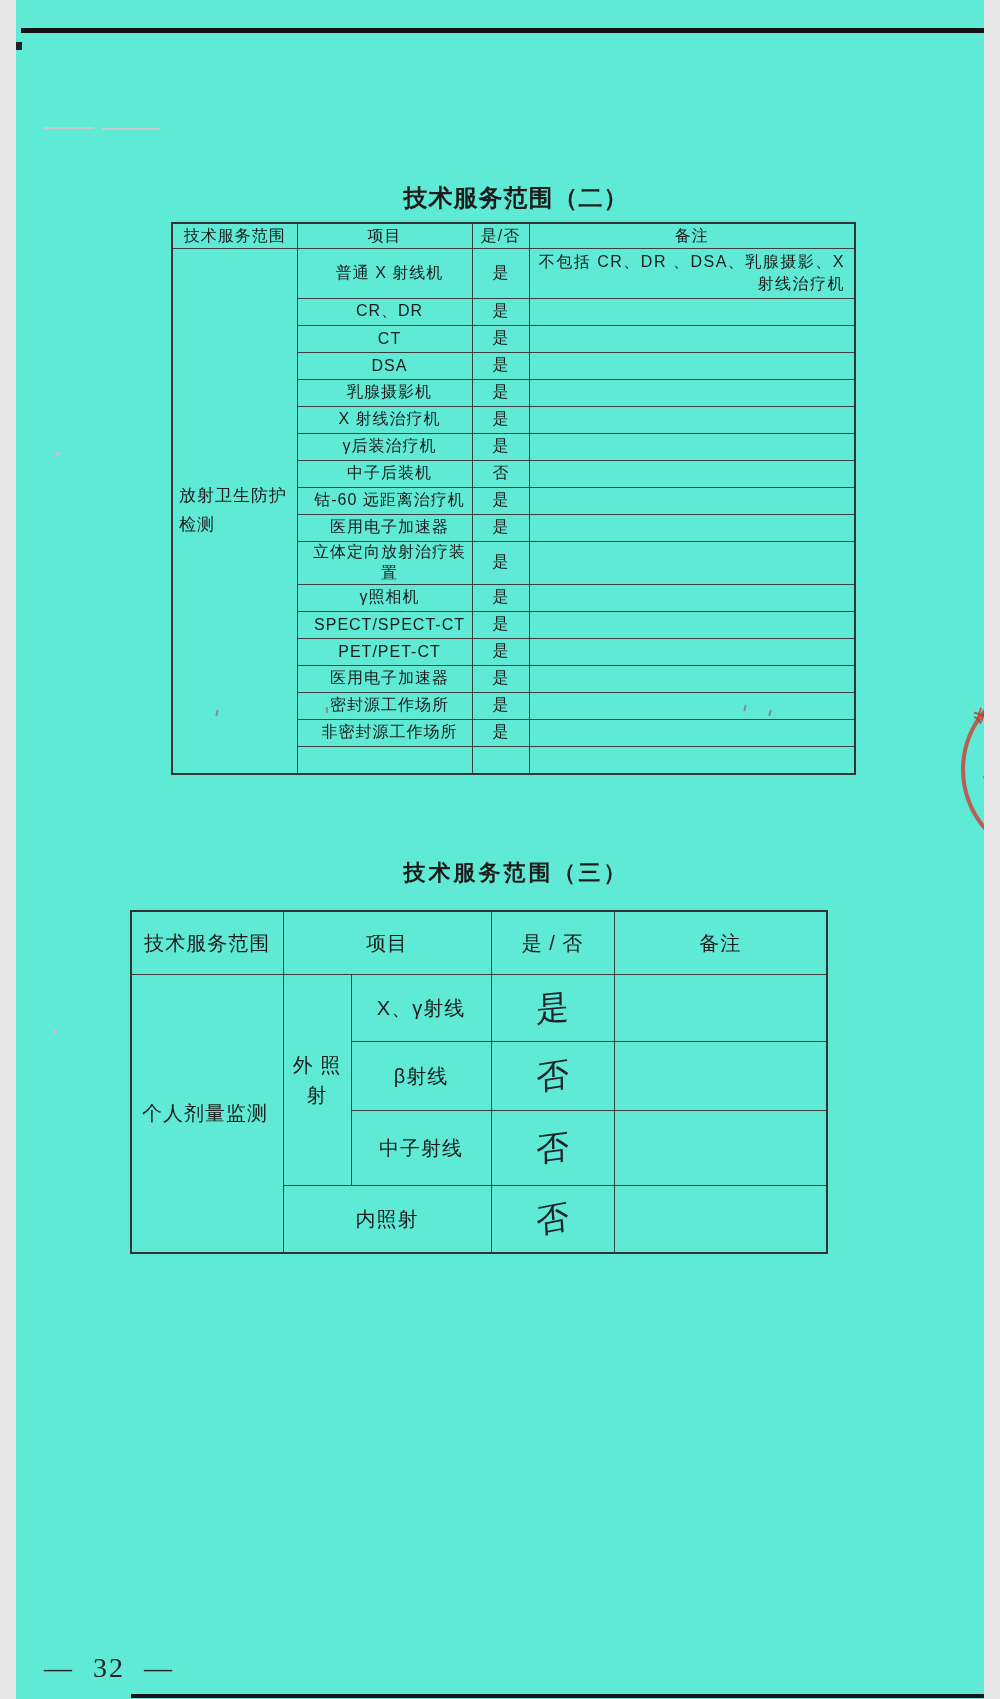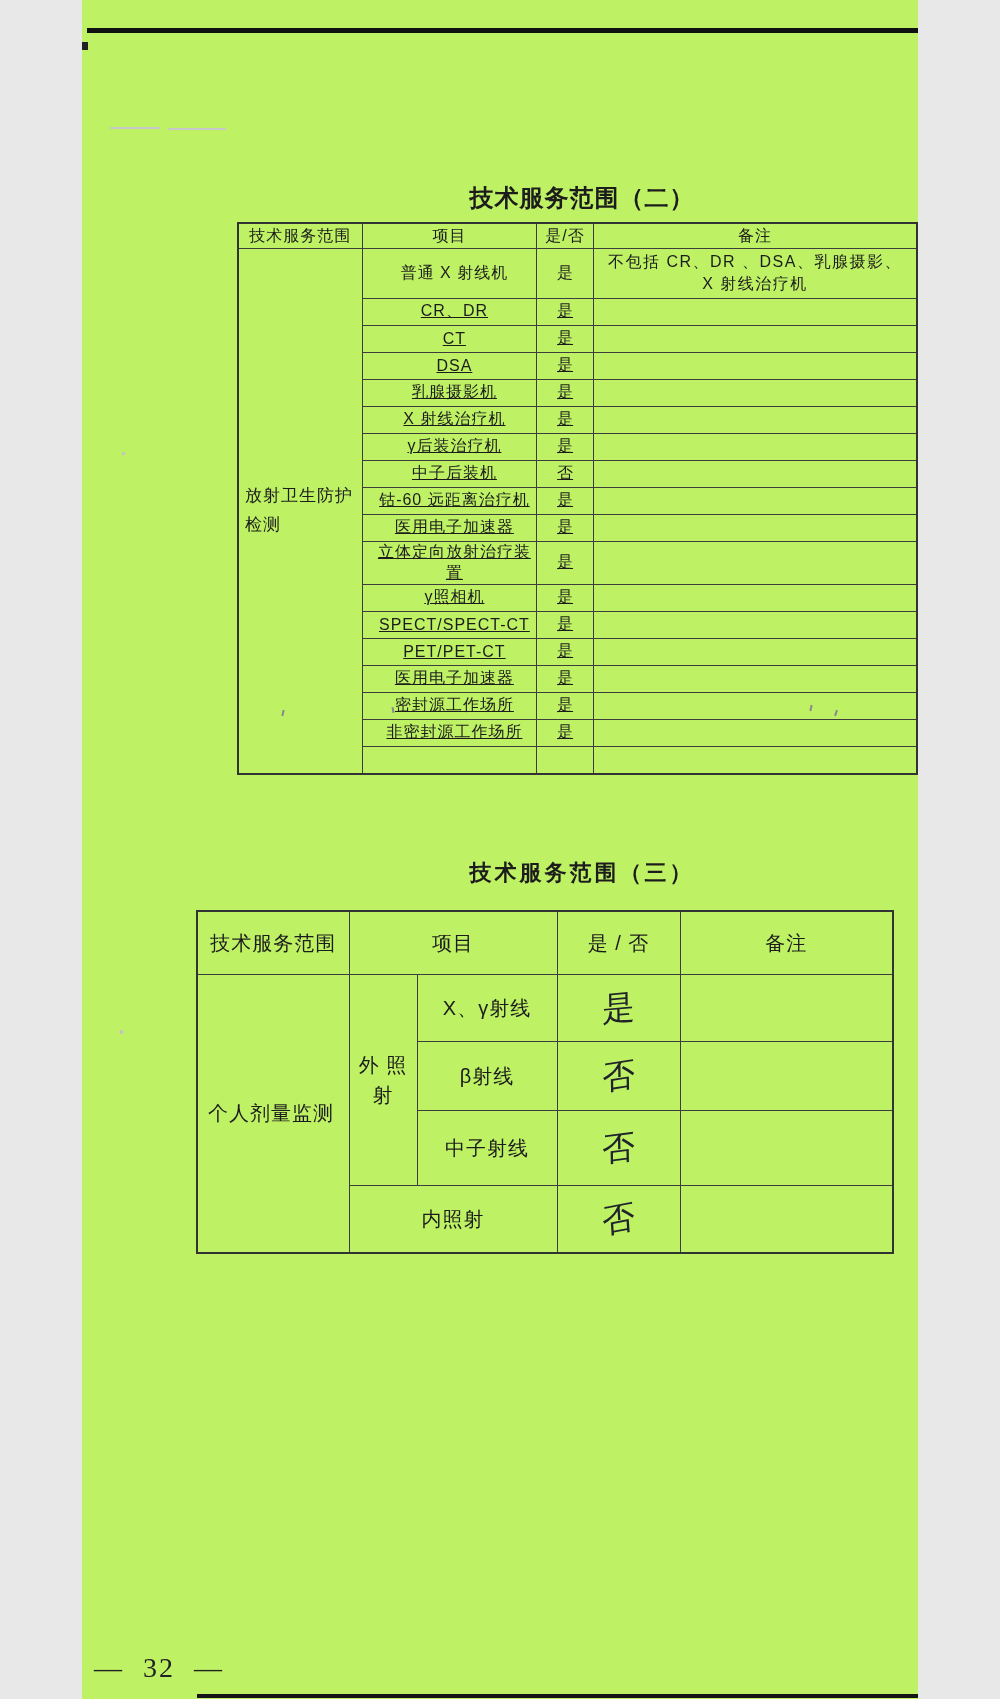--- a/index.html
+++ b/index.html
@@ -1,18 +1,18 @@
 <!DOCTYPE html>
 <html><head>
 <meta charset="utf-8">
 <style>
   html,body { margin:0; padding:0; background:#e8e8e8; }
   #page {
-    position:relative; width:836px; height:1699px;
-    background:#bef264; margin:0 auto; overflow:hidden;
+    position:relative; width:968px; height:1699px;
+    background:#5eead4; margin:0 auto; overflow:hidden;
     font-family:"Liberation Sans", sans-serif; color:#1c1c1c;
   }
   
   .topline  { position:absolute; left:5px;  top:28px;  width:990px; height:5px; background:#111; }
   .edge-dot { position:absolute; left:0;    top:42px;  width:6px;  height:8px;  background:#222; }
   .faint-dash { position:absolute; height:2px; background:#c9c9cd; }
   .fd1 { left:28px; top:127px; width:50px; }
   .fd2 { left:86px; top:128px; width:58px; }
   .tick { position:absolute; width:2px; height:6px; background:#8a8a8a; }
   .tk1 { left:200px; top:710px; transform:rotate(14deg); }
@@ -31,25 +31,25 @@
 
   
   table { border-collapse:collapse; table-layout:fixed; position:absolute; background:transparent; }
   td { border:1.6px solid #3d3d3d; padding:0; overflow:hidden; vertical-align:middle; }
 
   
   #svc2 { left:155px; top:222px; border:2px solid #333; }
   #svc2 td { font-size:16px; }
   #svc2 .hrow td { height:24px; text-align:center; letter-spacing:1px; }
   .row-first td { height:42px; }
-  .row-std td, .row-empty td { height:22px;text-decoration:underline; }
+  .row-std td, .row-empty td { height:22px; }
   #svc2 .cat-cell { text-align:left; padding:0 6px; font-size:17px; line-height:1.7; letter-spacing:1px; }
   #svc2 .item-col { text-align:center; padding:0 0 0 10px; letter-spacing:1px; }
   #svc2 .yn-col { text-align:center; }
-  #svc2 .remark-col { text-align:center; padding:2px 9px; line-height:1.4; letter-spacing:1.5px; }
+  #svc2 .remark-col { text-align:right; padding:2px 9px; line-height:1.4; letter-spacing:1.5px; }
 
   
   #svc3 { left:114px; top:910px; border:2px solid #333; }
   #svc3 td { font-size:20px; text-align:center; letter-spacing:1px; }
   #svc3 .t3h td { height:62px; }
   .t3r1 td { height:66px;margin-left:8px; }
   .t3r2 td { height:68px;margin-left:24px; }
   .t3r3 td { height:74px;margin-left:12px; }
   .t3r4 td { height:66px; }
   #svc3 .t3-cat { text-align:left; padding:0 0 0 10px; }
@@ -68,21 +68,21 @@
   .stamp-char {
     position:absolute; color:rgba(200,52,46,0.85); font-size:17px; font-weight:700;
   }
   .sc1 { left:958px; top:704px; transform:rotate(-72deg); }
   .sc2 { left:969px; top:733px; transform:rotate(-84deg); }
   .sc3 { left:967px; top:763px; transform:rotate(-96deg); }
   .sc4 { left:974px; top:793px; transform:rotate(-108deg); }
 
   
   #footer-page-num {
-    position:absolute; left:12px; top:1652px;
+    position:absolute; left:28px; top:1652px;
     font-family:"Liberation Serif", serif; font-size:28px; color:#222;
     word-spacing:10px; letter-spacing:2px;
   }
 </style>
 </head>
 <body>
 
 <div id="page">
 
   <div class="topline"></div>

